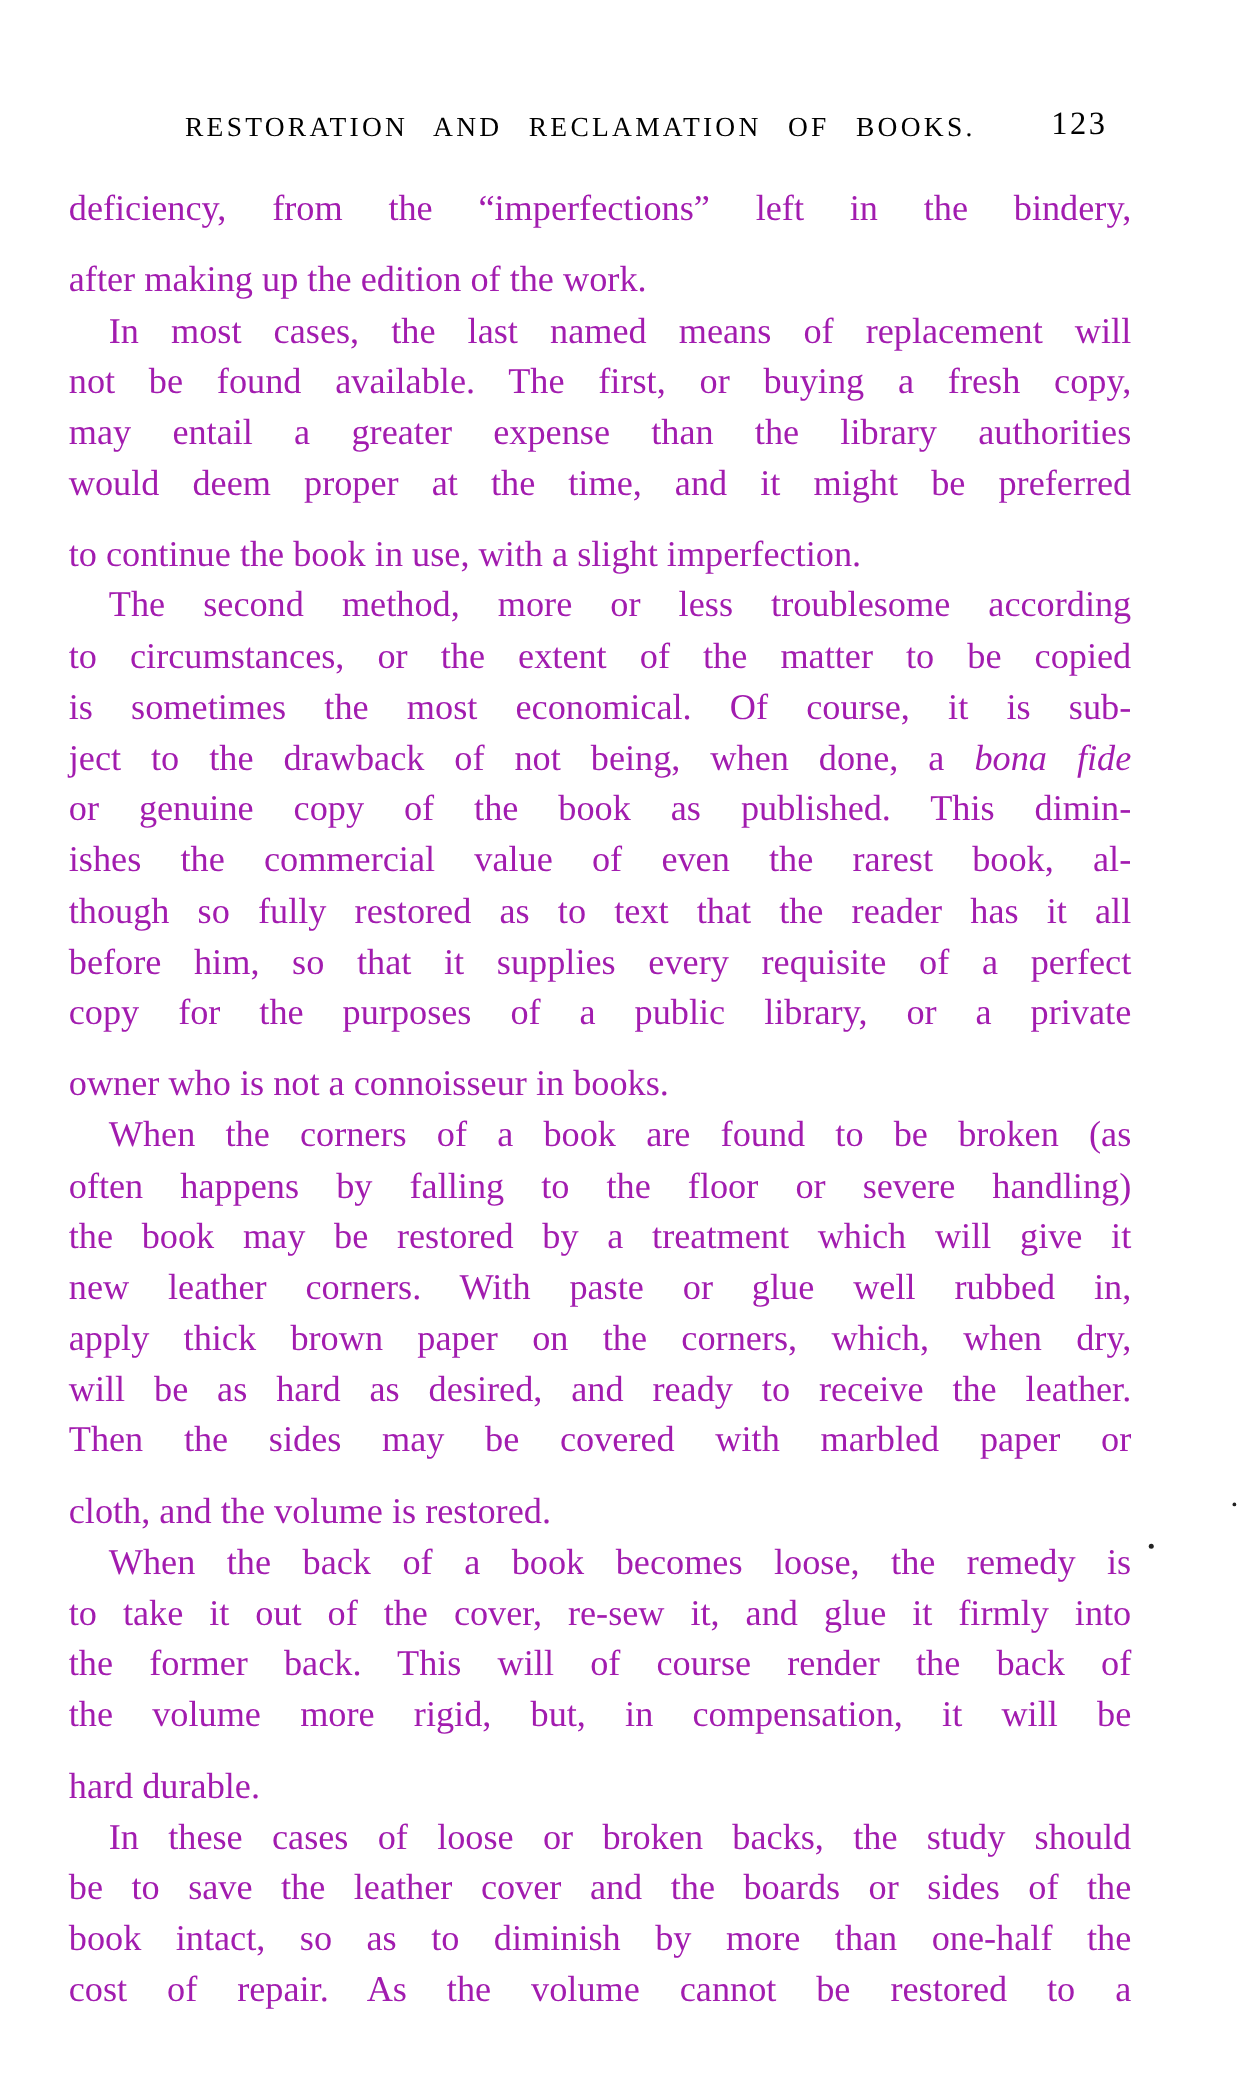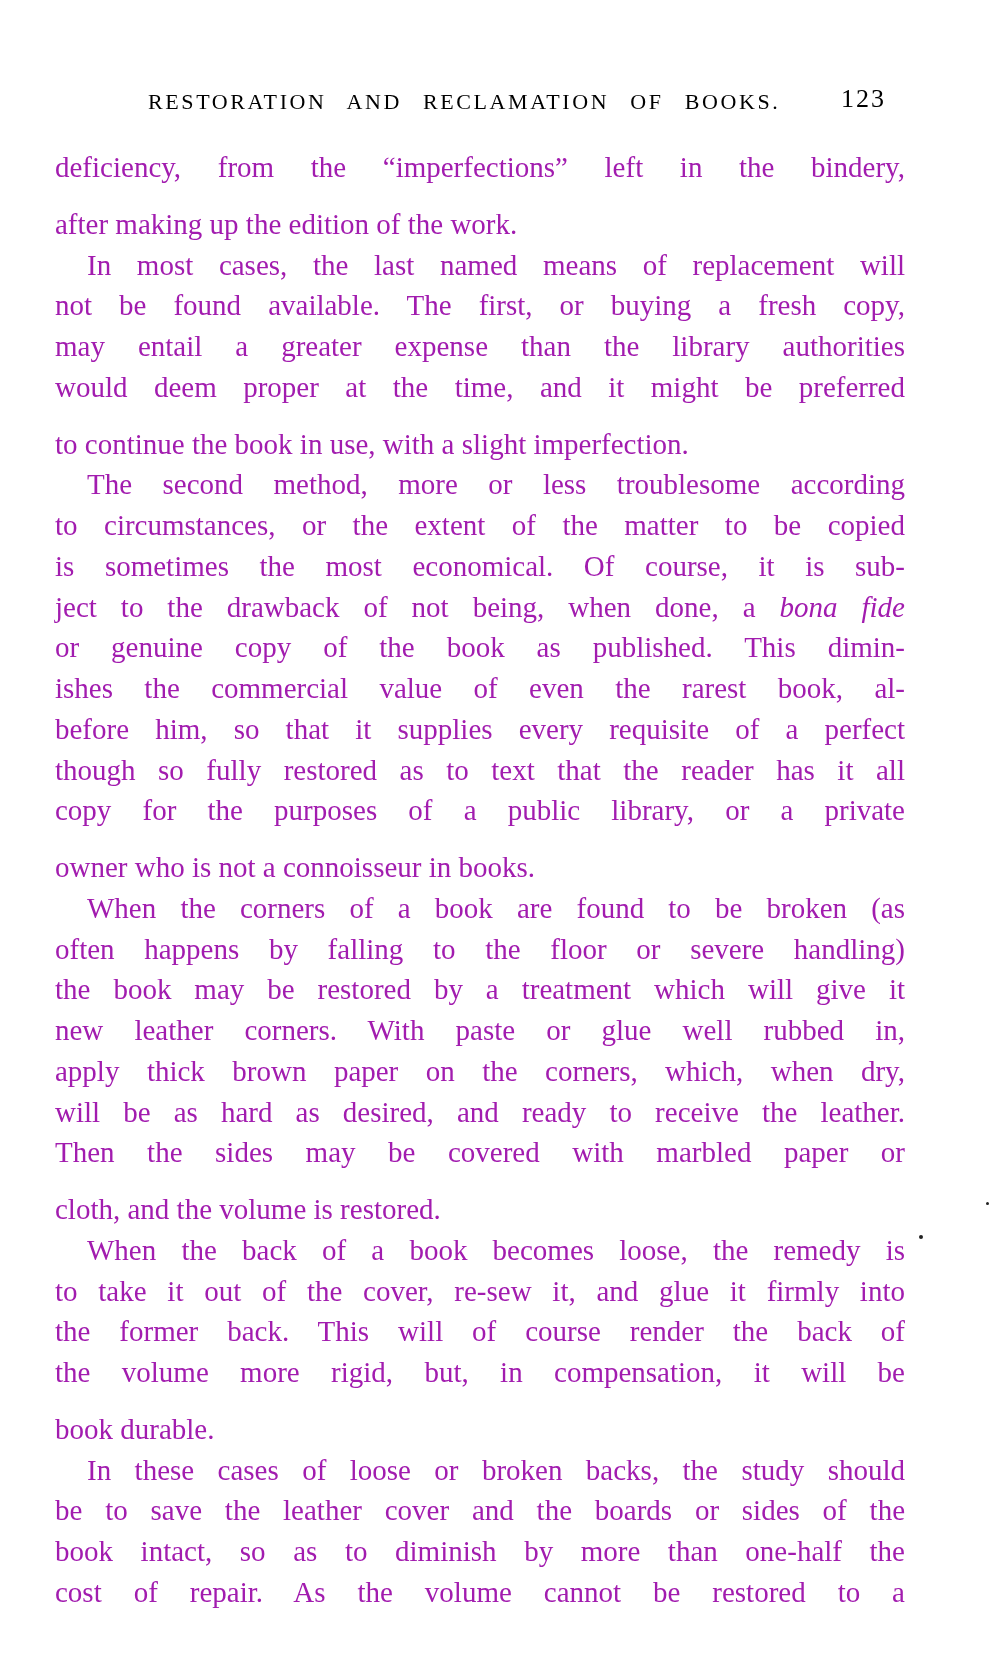--- a/index.html
+++ b/index.html
@@ -74,37 +74,37 @@
       <div class="line"><span>not be found available.  The first, or buying a fresh copy,</span></div>
       <div class="line"><span>may entail a greater expense than the library authorities</span></div>
       <div class="line"><span>would deem proper at the time, and it might be preferred</span></div>
       <div class="line endline"><span>to continue the book in use, with a slight imperfection.</span></div>
       <div class="line indent"><span>The second method, more or less troublesome according</span></div>
       <div class="line"><span>to circumstances, or the extent of the matter to be copied</span></div>
       <div class="line"><span>is sometimes the most economical.  Of course, it is sub-</span></div>
       <div class="line"><span>ject to the drawback of not being, when done, a </span><i>bona fide</i></div>
       <div class="line"><span>or genuine copy of the book as published.  This dimin-</span></div>
       <div class="line"><span>ishes the commercial value of even the rarest book, al-</span></div>
+      <div class="line"><span>though so fully restored as to text that the reader has it all</span></div>
       <div class="line"><span>before him, so that it supplies every requisite of a perfect</span></div>
-      <div class="line"><span>though so fully restored as to text that the reader has it all</span></div>
       <div class="line"><span>copy for the purposes of a public library, or a private</span></div>
       <div class="line endline"><span>owner who is not a connoisseur in books.</span></div>
       <div class="line indent"><span>When the corners of a book are found to be broken (as</span></div>
       <div class="line"><span>often happens by falling to the floor or severe handling)</span></div>
       <div class="line"><span>the book may be restored by a treatment which will give it</span></div>
       <div class="line"><span>new leather corners.  With paste or glue well rubbed in,</span></div>
       <div class="line"><span>apply thick brown paper on the corners, which, when dry,</span></div>
       <div class="line"><span>will be as hard as desired, and ready to receive the leather.</span></div>
       <div class="line"><span>Then the sides may be covered with marbled paper or</span></div>
       <div class="line endline"><span>cloth, and the volume is restored.</span></div>
       <div class="line indent"><span>When the back of a book becomes loose, the remedy is</span></div>
       <div class="line"><span>to take it out of the cover, re-sew it, and glue it firmly into</span></div>
       <div class="line"><span>the former back.  This will of course render the back of</span></div>
       <div class="line"><span>the volume more rigid, but, in compensation, it will be</span></div>
-      <div class="line endline"><span>book durable.</span></div>
+      <div class="line endline"><span>hard durable.</span></div>
       <div class="line indent"><span>In these cases of loose or broken backs, the study should</span></div>
       <div class="line"><span>be to save the leather cover and the boards or sides of the</span></div>
       <div class="line"><span>book intact, so as to diminish by more than one-half the</span></div>
       <div class="line"><span>cost of repair.  As the volume cannot be restored to a</span></div>
     </div>
 
   <div class="speck speck-1"></div>
   <div class="speck speck-2"></div>
 
 </div>

